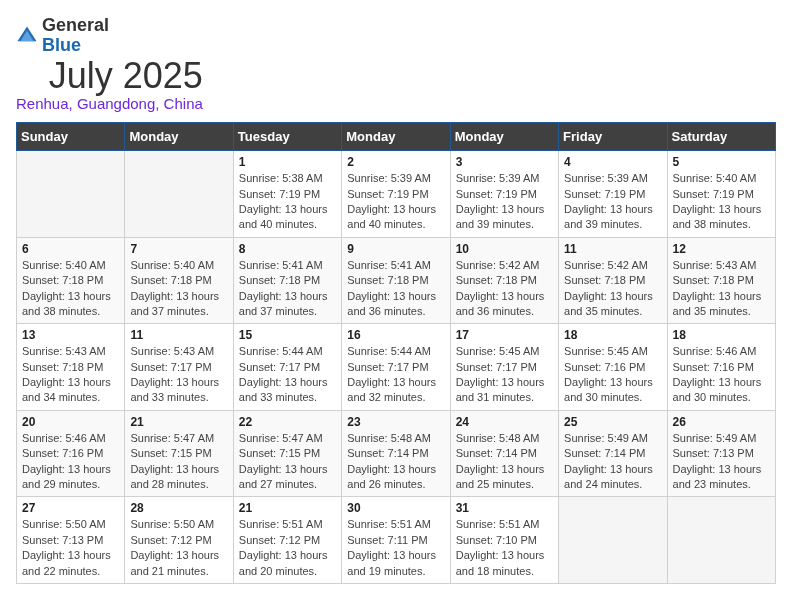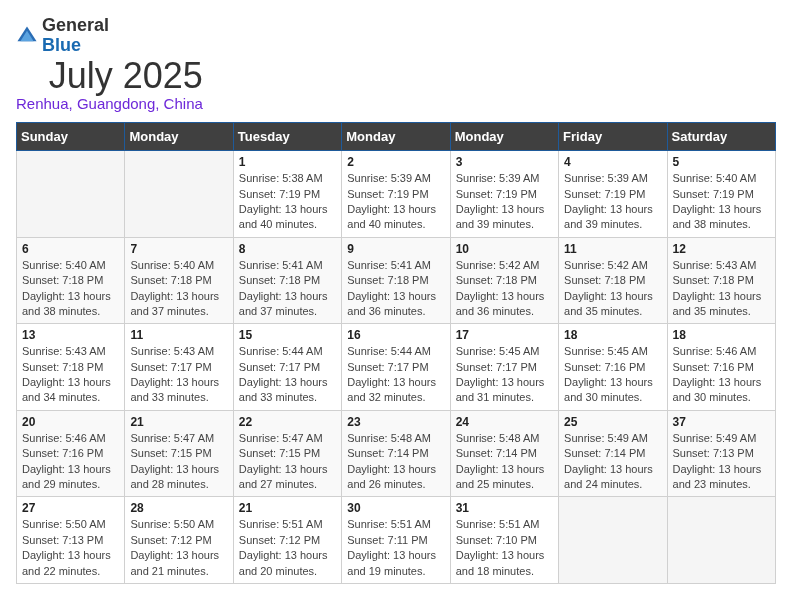--- a/index.html
+++ b/index.html
@@ -230,21 +230,21 @@
         </td>
         <td>
           <span class="day-number">24</span>
           <div class="day-info">Sunrise: 5:48 AM<br>Sunset: 7:14 PM<br>Daylight: 13 hours and 25 minutes.</div>
         </td>
         <td>
           <span class="day-number">25</span>
           <div class="day-info">Sunrise: 5:49 AM<br>Sunset: 7:14 PM<br>Daylight: 13 hours and 24 minutes.</div>
         </td>
         <td>
-          <span class="day-number">37</span>
+          <span class="day-number">26</span>
           <div class="day-info">Sunrise: 5:49 AM<br>Sunset: 7:13 PM<br>Daylight: 13 hours and 23 minutes.</div>
         </td>
       </tr>
       <tr>
         <td>
           <span class="day-number">27</span>
           <div class="day-info">Sunrise: 5:50 AM<br>Sunset: 7:13 PM<br>Daylight: 13 hours and 22 minutes.</div>
         </td>
         <td>
           <span class="day-number">28</span>

